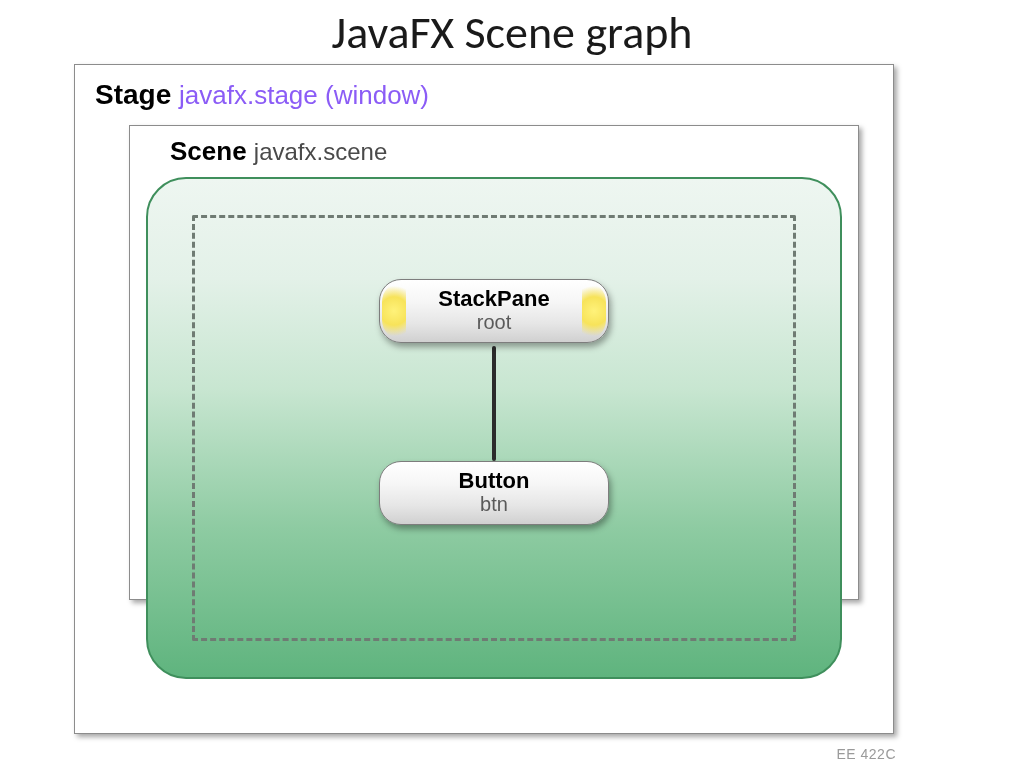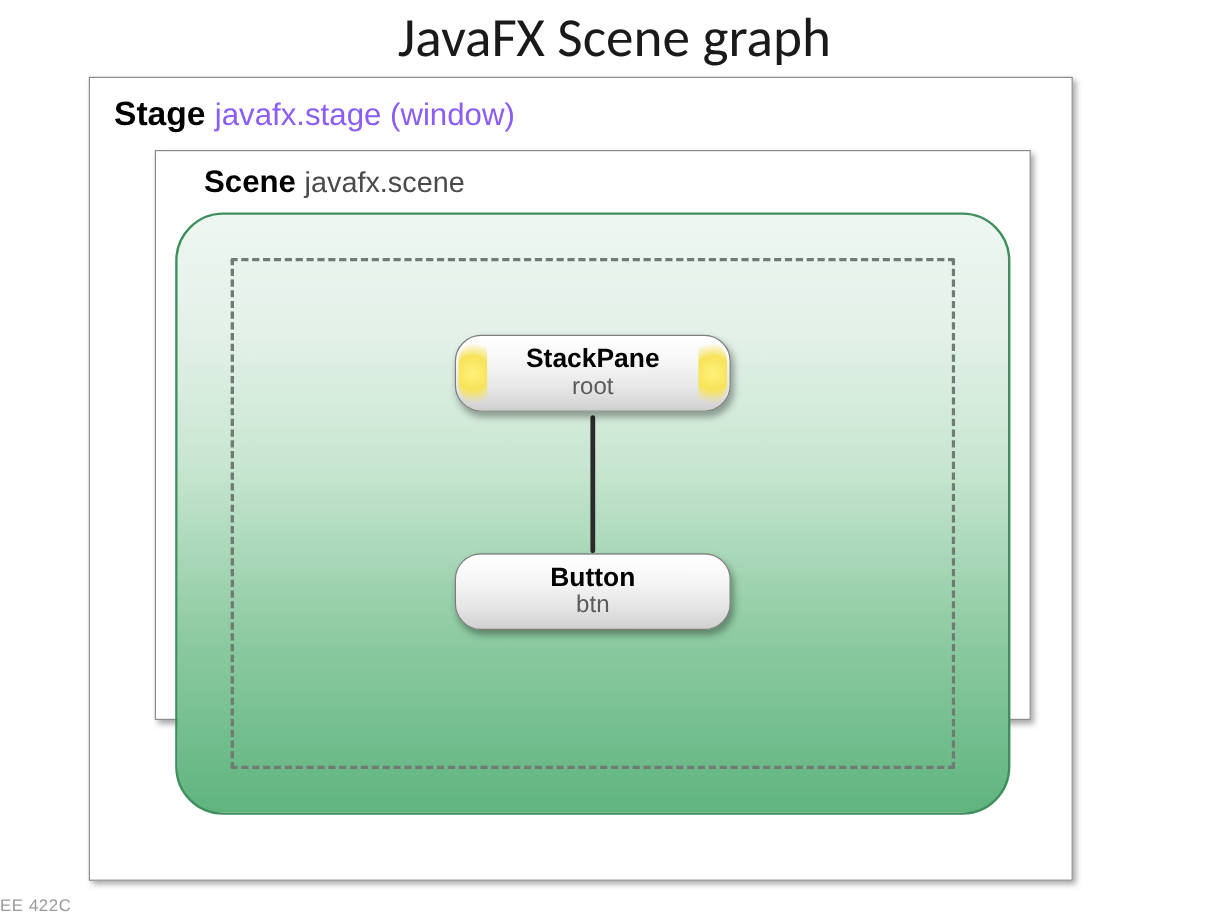--- a/index.html
+++ b/index.html
@@ -25,21 +25,21 @@
     text-align: center;
     font-size: 46px;
     font-family: Calibri, Arial, sans-serif;
     color: #1a1a1a;
   }
   .footer {
     position: absolute;
     bottom: 6px;
     left: 0;
     width: 896px;
-    text-align: left;
+    text-align: right;
     font-size: 14px;
     color: #9a9a9a;
     letter-spacing: 0.5px;
   }
 
   
   .stage-panel {
     position: absolute;
     left: 74px;
     top: 64px;

